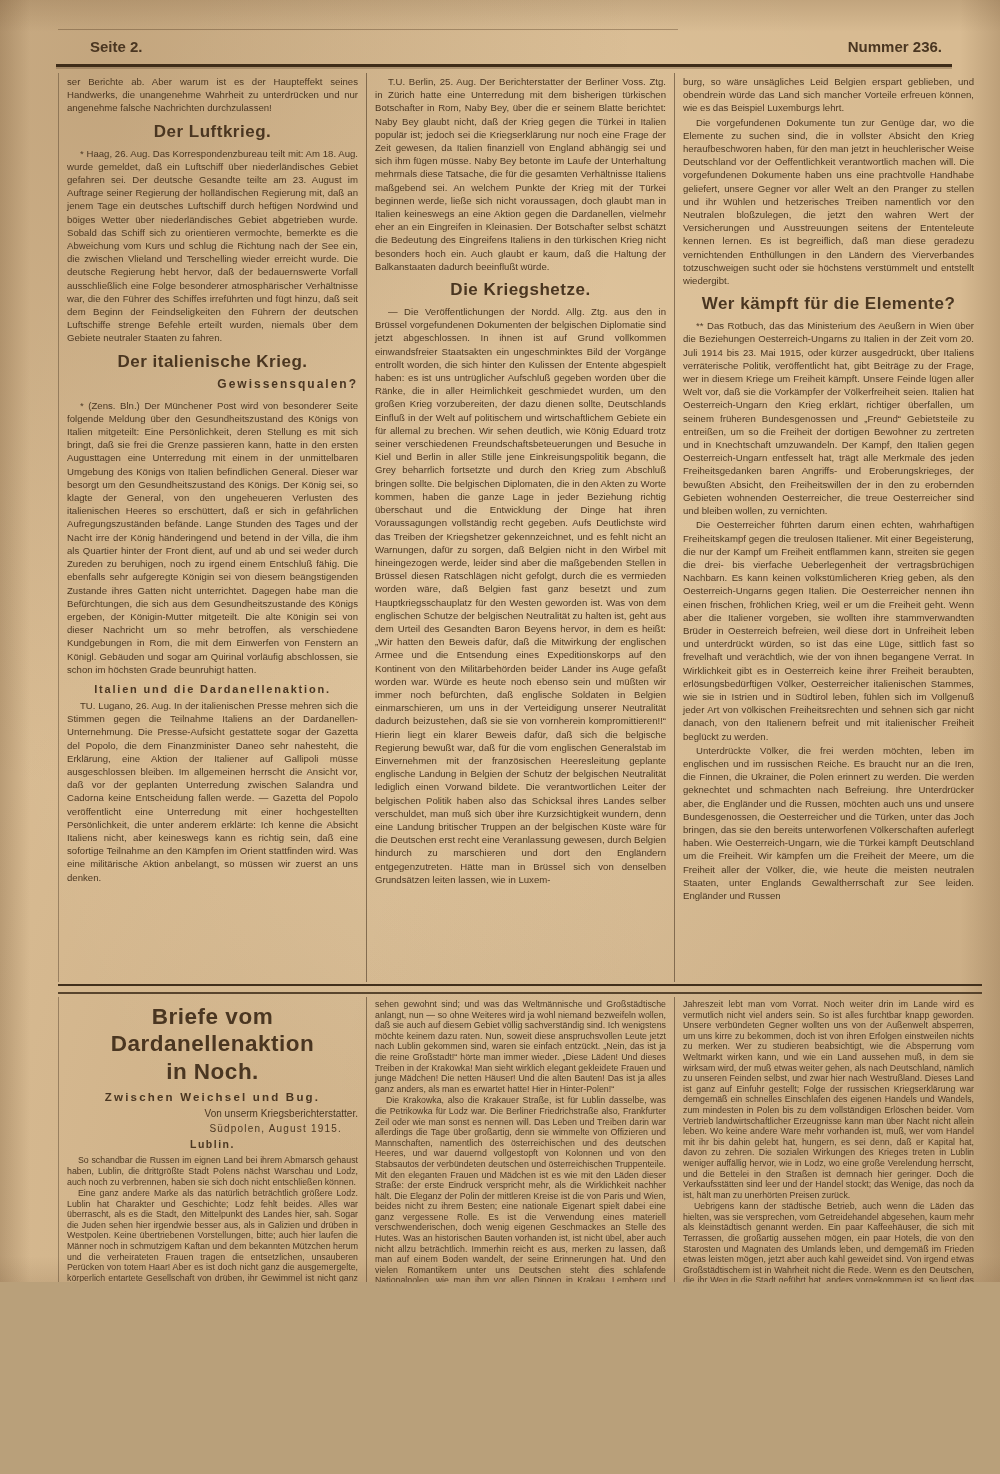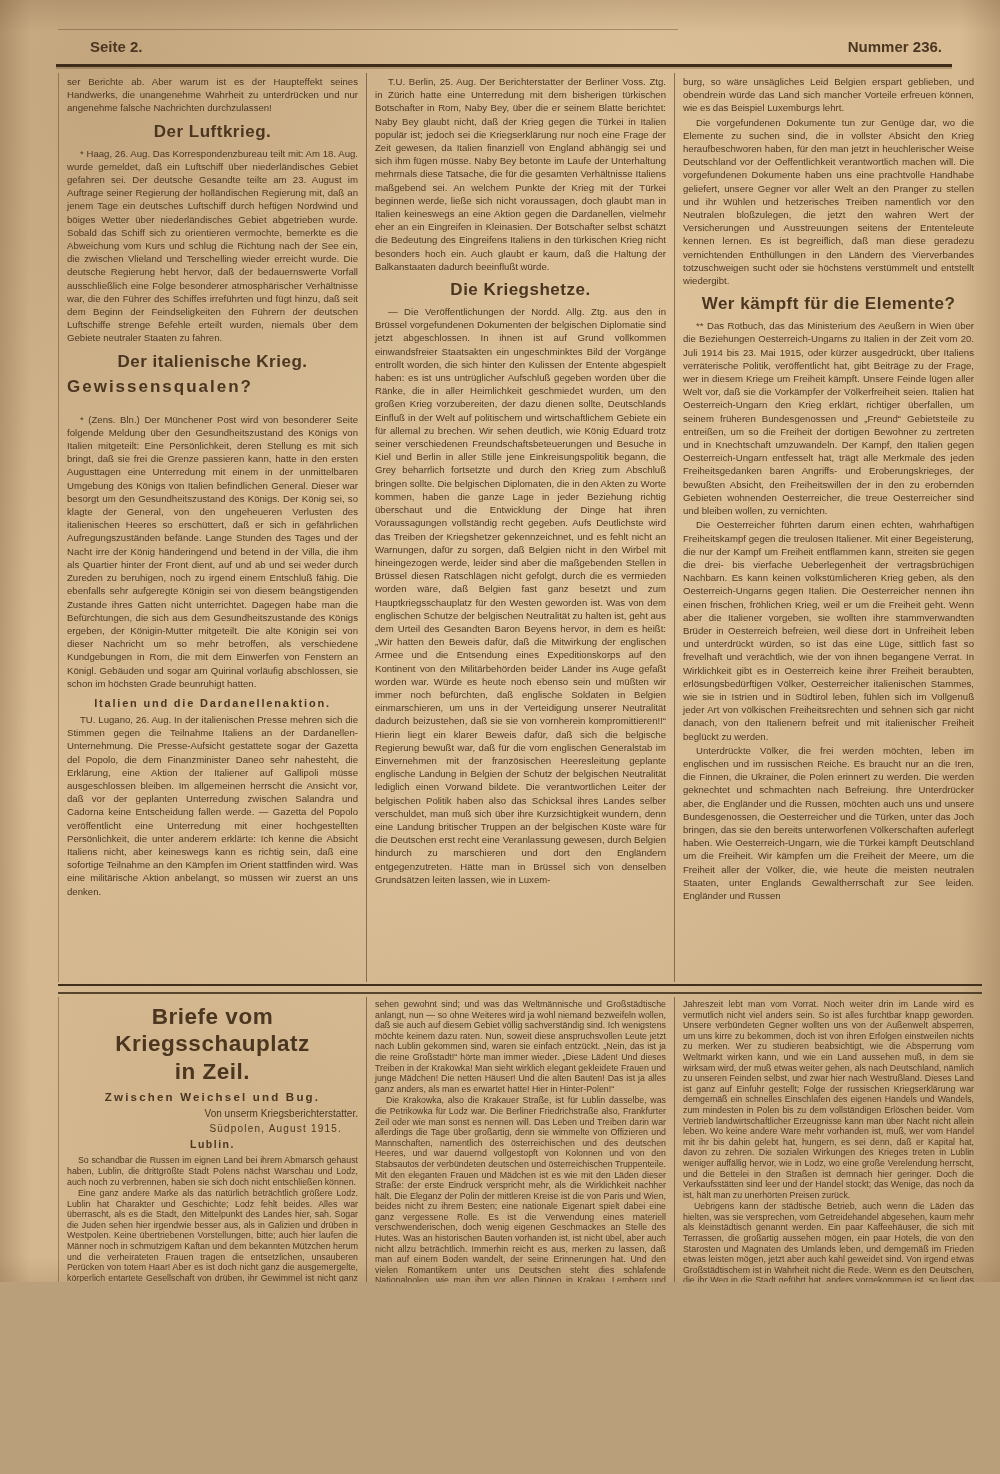--- a/index.html
+++ b/index.html
@@ -30,21 +30,21 @@
   .col { flex:1 1 0; padding:2px 8px 0 8px; border-right:1px solid rgba(64,46,27,0.55); overflow:hidden; }
   .col.first { border-left:1px solid rgba(64,46,27,0.40); }
   .col.last { border-right:none; }
 
   .top-section p { margin:0 0 1px 0; font-size:9.6px; line-height:13.2px; text-align:justify; text-indent:13px; }
   .top-section p.carry { text-indent:0; }
   .bottom-section p { margin:0 0 1px 0; font-size:8.8px; line-height:10.6px; text-align:justify; text-indent:11px; }
   .bottom-section p.carry { text-indent:0; }
 
   .h-art  { margin:7px 0 5px 0; font-size:17px; font-weight:bold; text-align:center; letter-spacing:0.5px; }
-  .h-sub  { margin:0 0 16px 0; font-size:17px; font-weight:bold; text-align:left; letter-spacing:2px; }
+  .h-sub  { margin:0 0 8px 0; font-size:12px; font-weight:bold; text-align:right; letter-spacing:2px; }
   .h-small{ margin:7px 0 4px 0; font-size:11px;  font-weight:bold; text-align:center; letter-spacing:1.8px; }
 
   .h-big { margin:4px 0 6px 0; font-size:22.5px; font-weight:bold; text-align:center; line-height:1.22; letter-spacing:0.5px; }
   .h-sub2 { margin:0 0 5px 0; font-size:11.5px; font-weight:bold; text-align:center; letter-spacing:2.2px; }
   .byline { font-size:10px; text-align:right; margin-bottom:4px; }
   .dateline { font-size:10px; text-align:right; padding-right:16px; letter-spacing:1.2px; margin-bottom:4px; }
   .place { font-size:10.5px; font-weight:bold; text-align:center; letter-spacing:1.5px; margin-bottom:5px; }
 
   .rule-divider { position:absolute; top:984px; left:58px; width:924px; height:6px; border-top:2.5px solid #42301c; border-bottom:2px solid rgba(66,48,28,0.85); }
 </style>
@@ -85,21 +85,21 @@
       <p>** Das Rotbuch, das das Ministerium des Aeußern in Wien über die Beziehungen Oesterreich-Ungarns zu Italien in der Zeit vom 20. Juli 1914 bis 23. Mai 1915, oder kürzer ausgedrückt, über Italiens verräterische Politik, veröffentlicht hat, gibt Beiträge zu der Frage, wer in diesem Kriege um Freiheit kämpft. Unsere Feinde lügen aller Welt vor, daß sie die Vorkämpfer der Völkerfreiheit seien. Italien hat Oesterreich-Ungarn den Krieg erklärt, richtiger überfallen, um seinem früheren Bundesgenossen und „Freund“ Gebietsteile zu entreißen, um so die Freiheit der dortigen Bewohner zu zertreten und in Knechtschaft umzuwandeln. Der Kampf, den Italien gegen Oesterreich-Ungarn entfesselt hat, trägt alle Merkmale des jeden Freiheitsgedanken baren Angriffs- und Eroberungskrieges, der bewußten Absicht, den Freiheitswillen der in den zu erobernden Gebieten wohnenden Oesterreicher, die treue Oesterreicher sind und bleiben wollen, zu vernichten.</p>
       <p>Die Oesterreicher führten darum einen echten, wahrhaftigen Freiheitskampf gegen die treulosen Italiener. Mit einer Begeisterung, die nur der Kampf um Freiheit entflammen kann, streiten sie gegen die drei- bis vierfache Ueberlegenheit der vertragsbrüchigen Nachbarn. Es kann keinen volkstümlicheren Krieg geben, als den Oesterreich-Ungarns gegen Italien. Die Oesterreicher nennen ihn einen frischen, fröhlichen Krieg, weil er um die Freiheit geht. Wenn aber die Italiener vorgeben, sie wollten ihre stammverwandten Brüder in Oesterreich befreien, weil diese dort in Unfreiheit leben und unterdrückt würden, so ist das eine Lüge, sittlich fast so frevelhaft und verächtlich, wie der von ihnen begangene Verrat. In Wirklichkeit gibt es in Oesterreich keine ihrer Freiheit beraubten, erlösungsbedürftigen Völker, Oesterreicher italienischen Stammes, wie sie in Istrien und in Südtirol leben, fühlen sich im Vollgenuß jeder Art von völkischen Freiheitsrechten und sehnen sich gar nicht danach, von den Italienern befreit und mit italienischer Freiheit beglückt zu werden.</p>
       <p>Unterdrückte Völker, die frei werden möchten, leben im englischen und im russischen Reiche. Es braucht nur an die Iren, die Finnen, die Ukrainer, die Polen erinnert zu werden. Die werden geknechtet und schmachten nach Befreiung. Ihre Unterdrücker aber, die Engländer und die Russen, möchten auch uns und unsere Bundesgenossen, die Oesterreicher und die Türken, unter das Joch bringen, das sie den bereits unterworfenen Völkerschaften auferlegt haben. Wie Oesterreich-Ungarn, wie die Türkei kämpft Deutschland um die Freiheit. Wir kämpfen um die Freiheit der Meere, um die Freiheit aller der Völker, die, wie heute die meisten neutralen Staaten, unter Englands Gewaltherrschaft zur See leiden. Engländer und Russen</p>
     </div>
   </section>
 
   <div class="rule-divider"></div>
 
   <section class="columns bottom-section">
     <div class="col first">
-      <h1 class="h-big"><span>Briefe vom Kriegsschauplatz</span><br><span>in Zeil.</span></h1>
+      <h1 class="h-big"><span>Briefe vom Dardanellenaktion</span><br><span>in Noch.</span></h1>
       <h3 class="h-sub2">Zwischen Weichsel und Bug.</h3>
       <div class="byline">Von unserm Kriegsberichterstatter.</div>
       <div class="dateline">Südpolen, August 1915.</div>
       <div class="place">Lublin.</div>
       <p>So schandbar die Russen im eignen Land bei ihrem Abmarsch gehaust haben, Lublin, die drittgrößte Stadt Polens nächst Warschau und Lodz, auch noch zu verbrennen, haben sie sich doch nicht entschließen können.</p>
       <p>Eine ganz andere Marke als das natürlich beträchtlich größere Lodz. Lublin hat Charakter und Geschichte; Lodz fehlt beides. Alles war überrascht, als es die Stadt, den Mittelpunkt des Landes hier, sah. Sogar die Juden sehen hier irgendwie besser aus, als in Galizien und drüben in Westpolen. Keine übertriebenen Vorstellungen, bitte; auch hier laufen die Männer noch in schmutzigem Kaftan und dem bekannten Mützchen herum und die verheirateten Frauen tragen die entsetzlichen, unsauberen Perücken von totem Haar! Aber es ist doch nicht ganz die ausgemergelte, körperlich entartete Gesellschaft von drüben, ihr Gewimmel ist nicht ganz so groß, man sieht unter den Männern Leute von elastischem Gang, und die Züge der jungen Mädchen und der Kinder verraten sehr oft eine auffällige Anlehnung an den mehr arischen Typus des Orientjuden, wie er in dem Juden von Saloniki seinen vorgeschrittensten und zugleich bekanntesten Vertreter hat. Vielleicht würde man von dieser Aehnlichkeit nichts gewahr werden, wenn man es nicht eben noch, namentlich auch in Galizien, ganz anders gesehen hätte. So aber erscheint der Unterschied ethnologisch bemerkenswert.</p>
       <p>Es gibt viele Hannoveraner, auch aus der Stadt, hier im Korps, Oldenburger, Braunschweiger, Osnabrücker, Hildesheimer, Lüneburger usw. Sie alle sind gewohnt, ihre Ansprüche zu stellen, und so lassen sie sich von Fremden nicht so leicht blenden. Der nachdenkliche Reiz, den alte Architekturen einem Städtebild geben, wird gerade auf sie nicht übermäßig wirken, da sie mit das Beste, dieser Art wie etwas Selbstverständliches von Jugend auf zu</p>
     </div>
 
     <div class="col">

